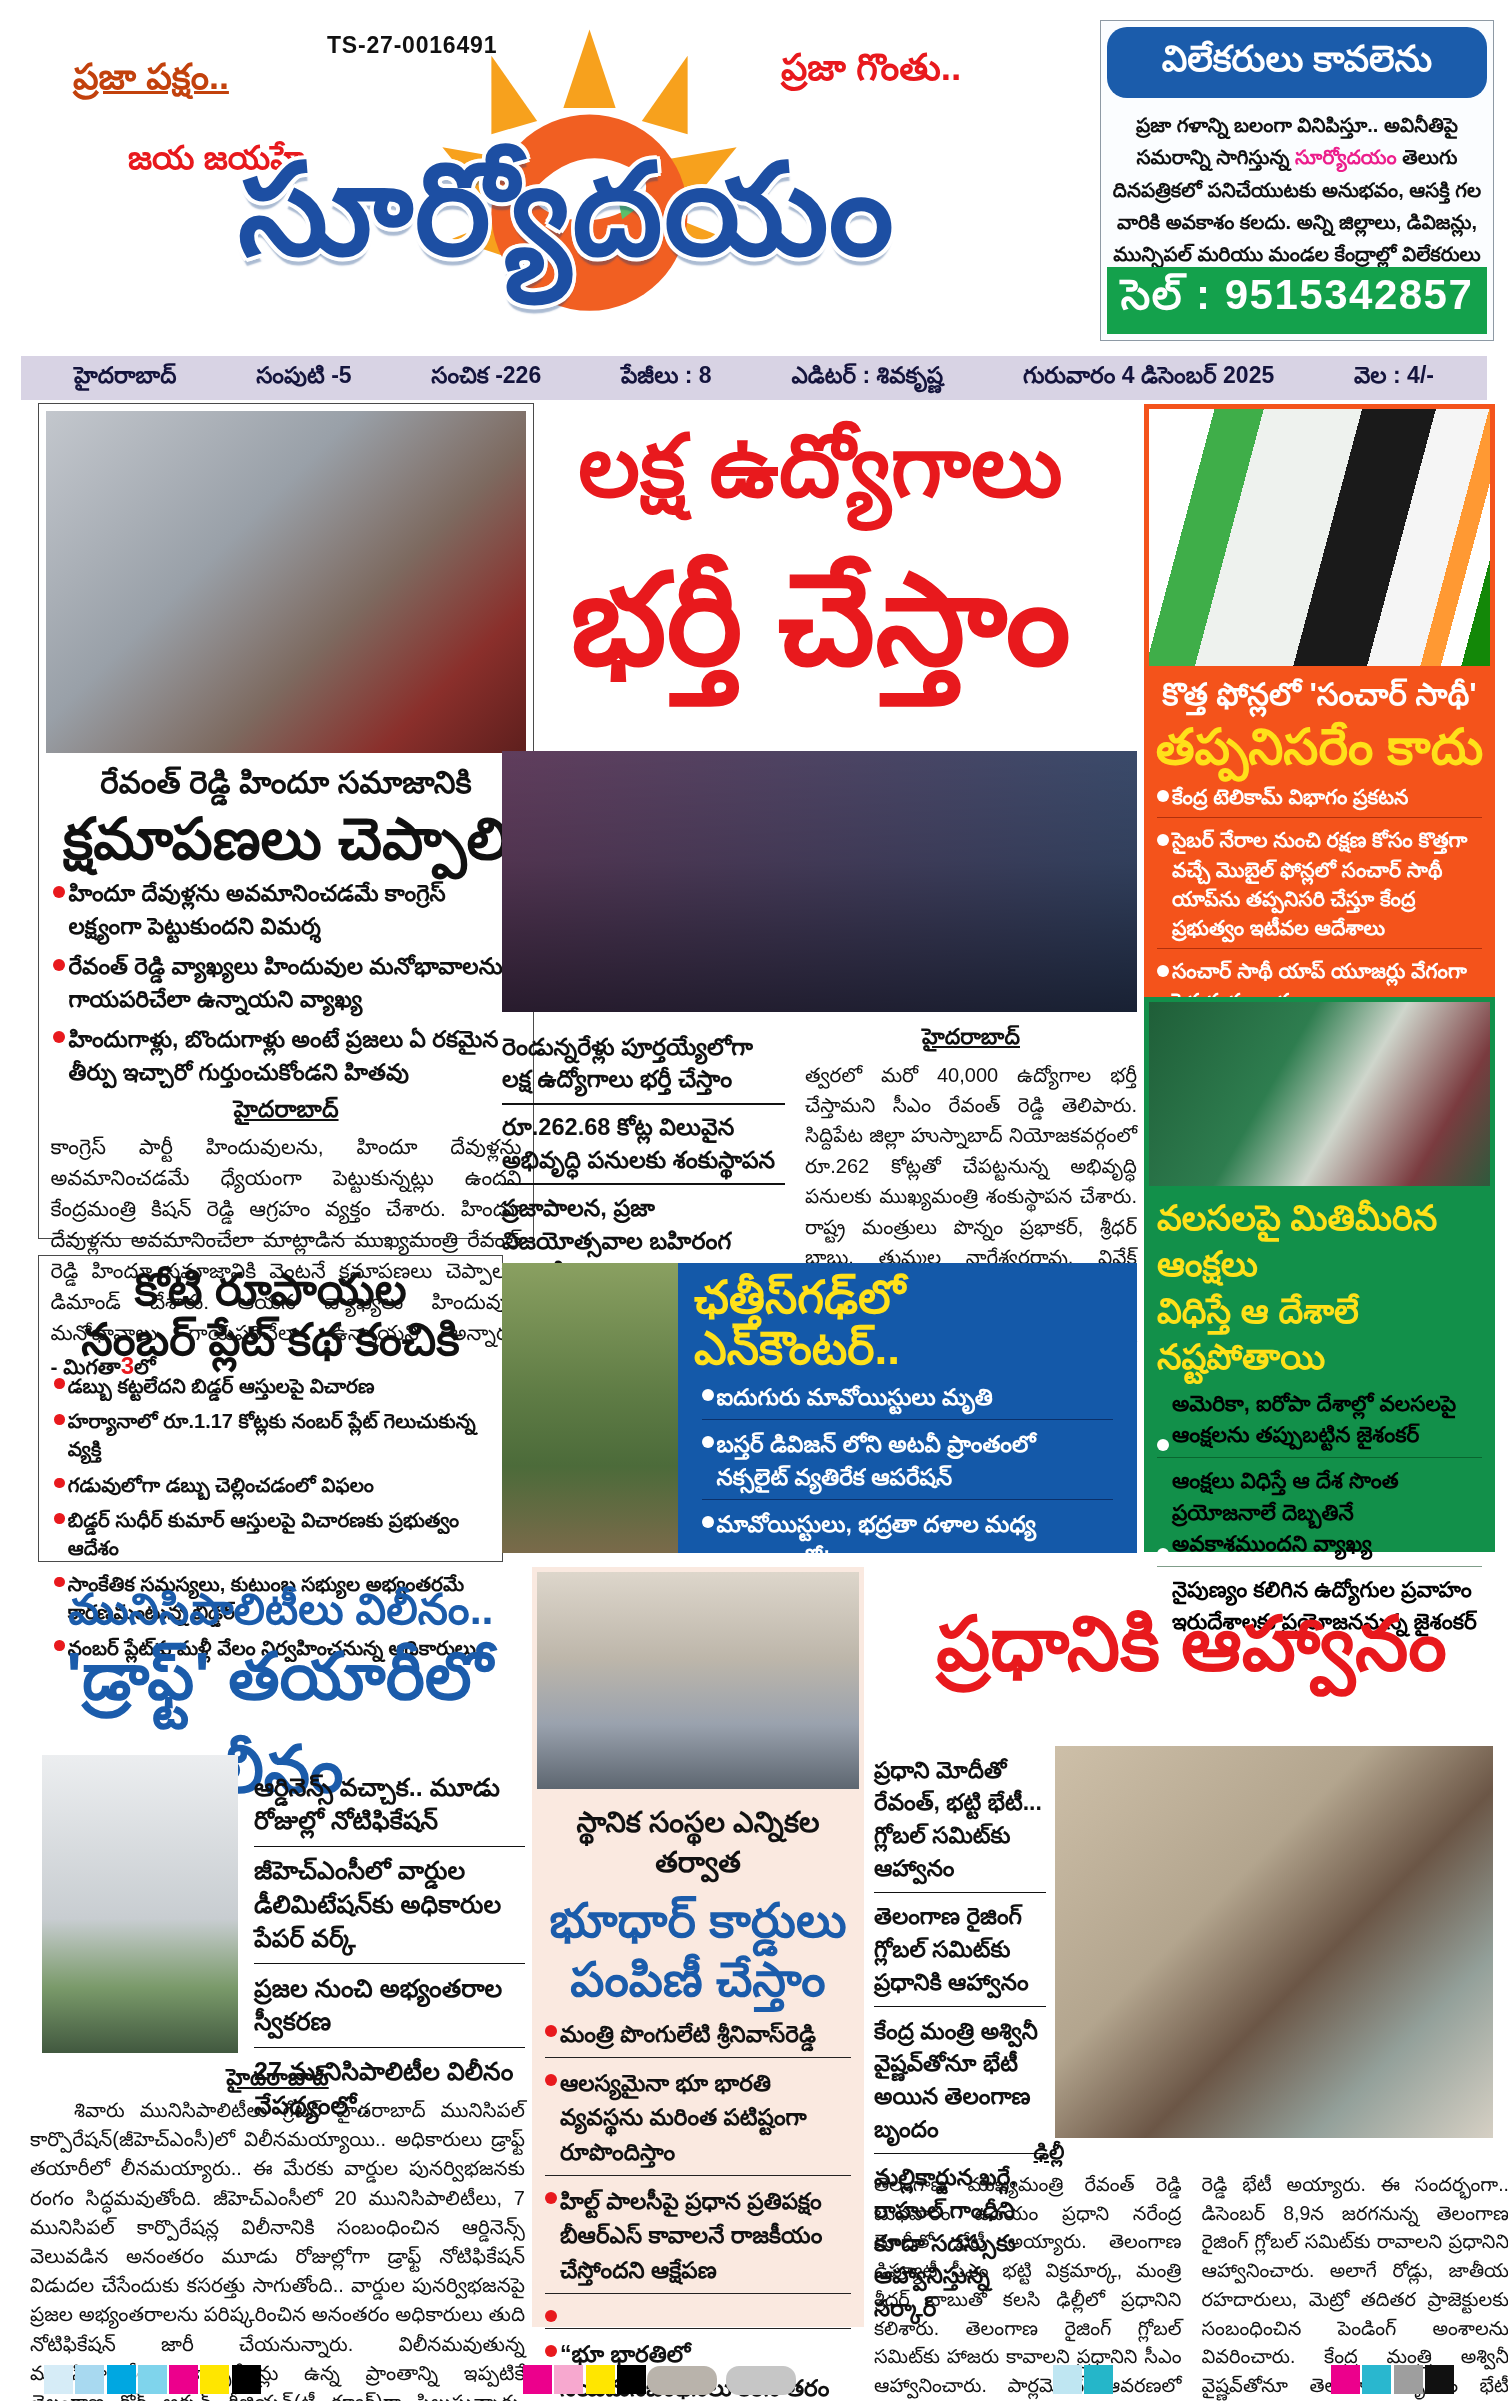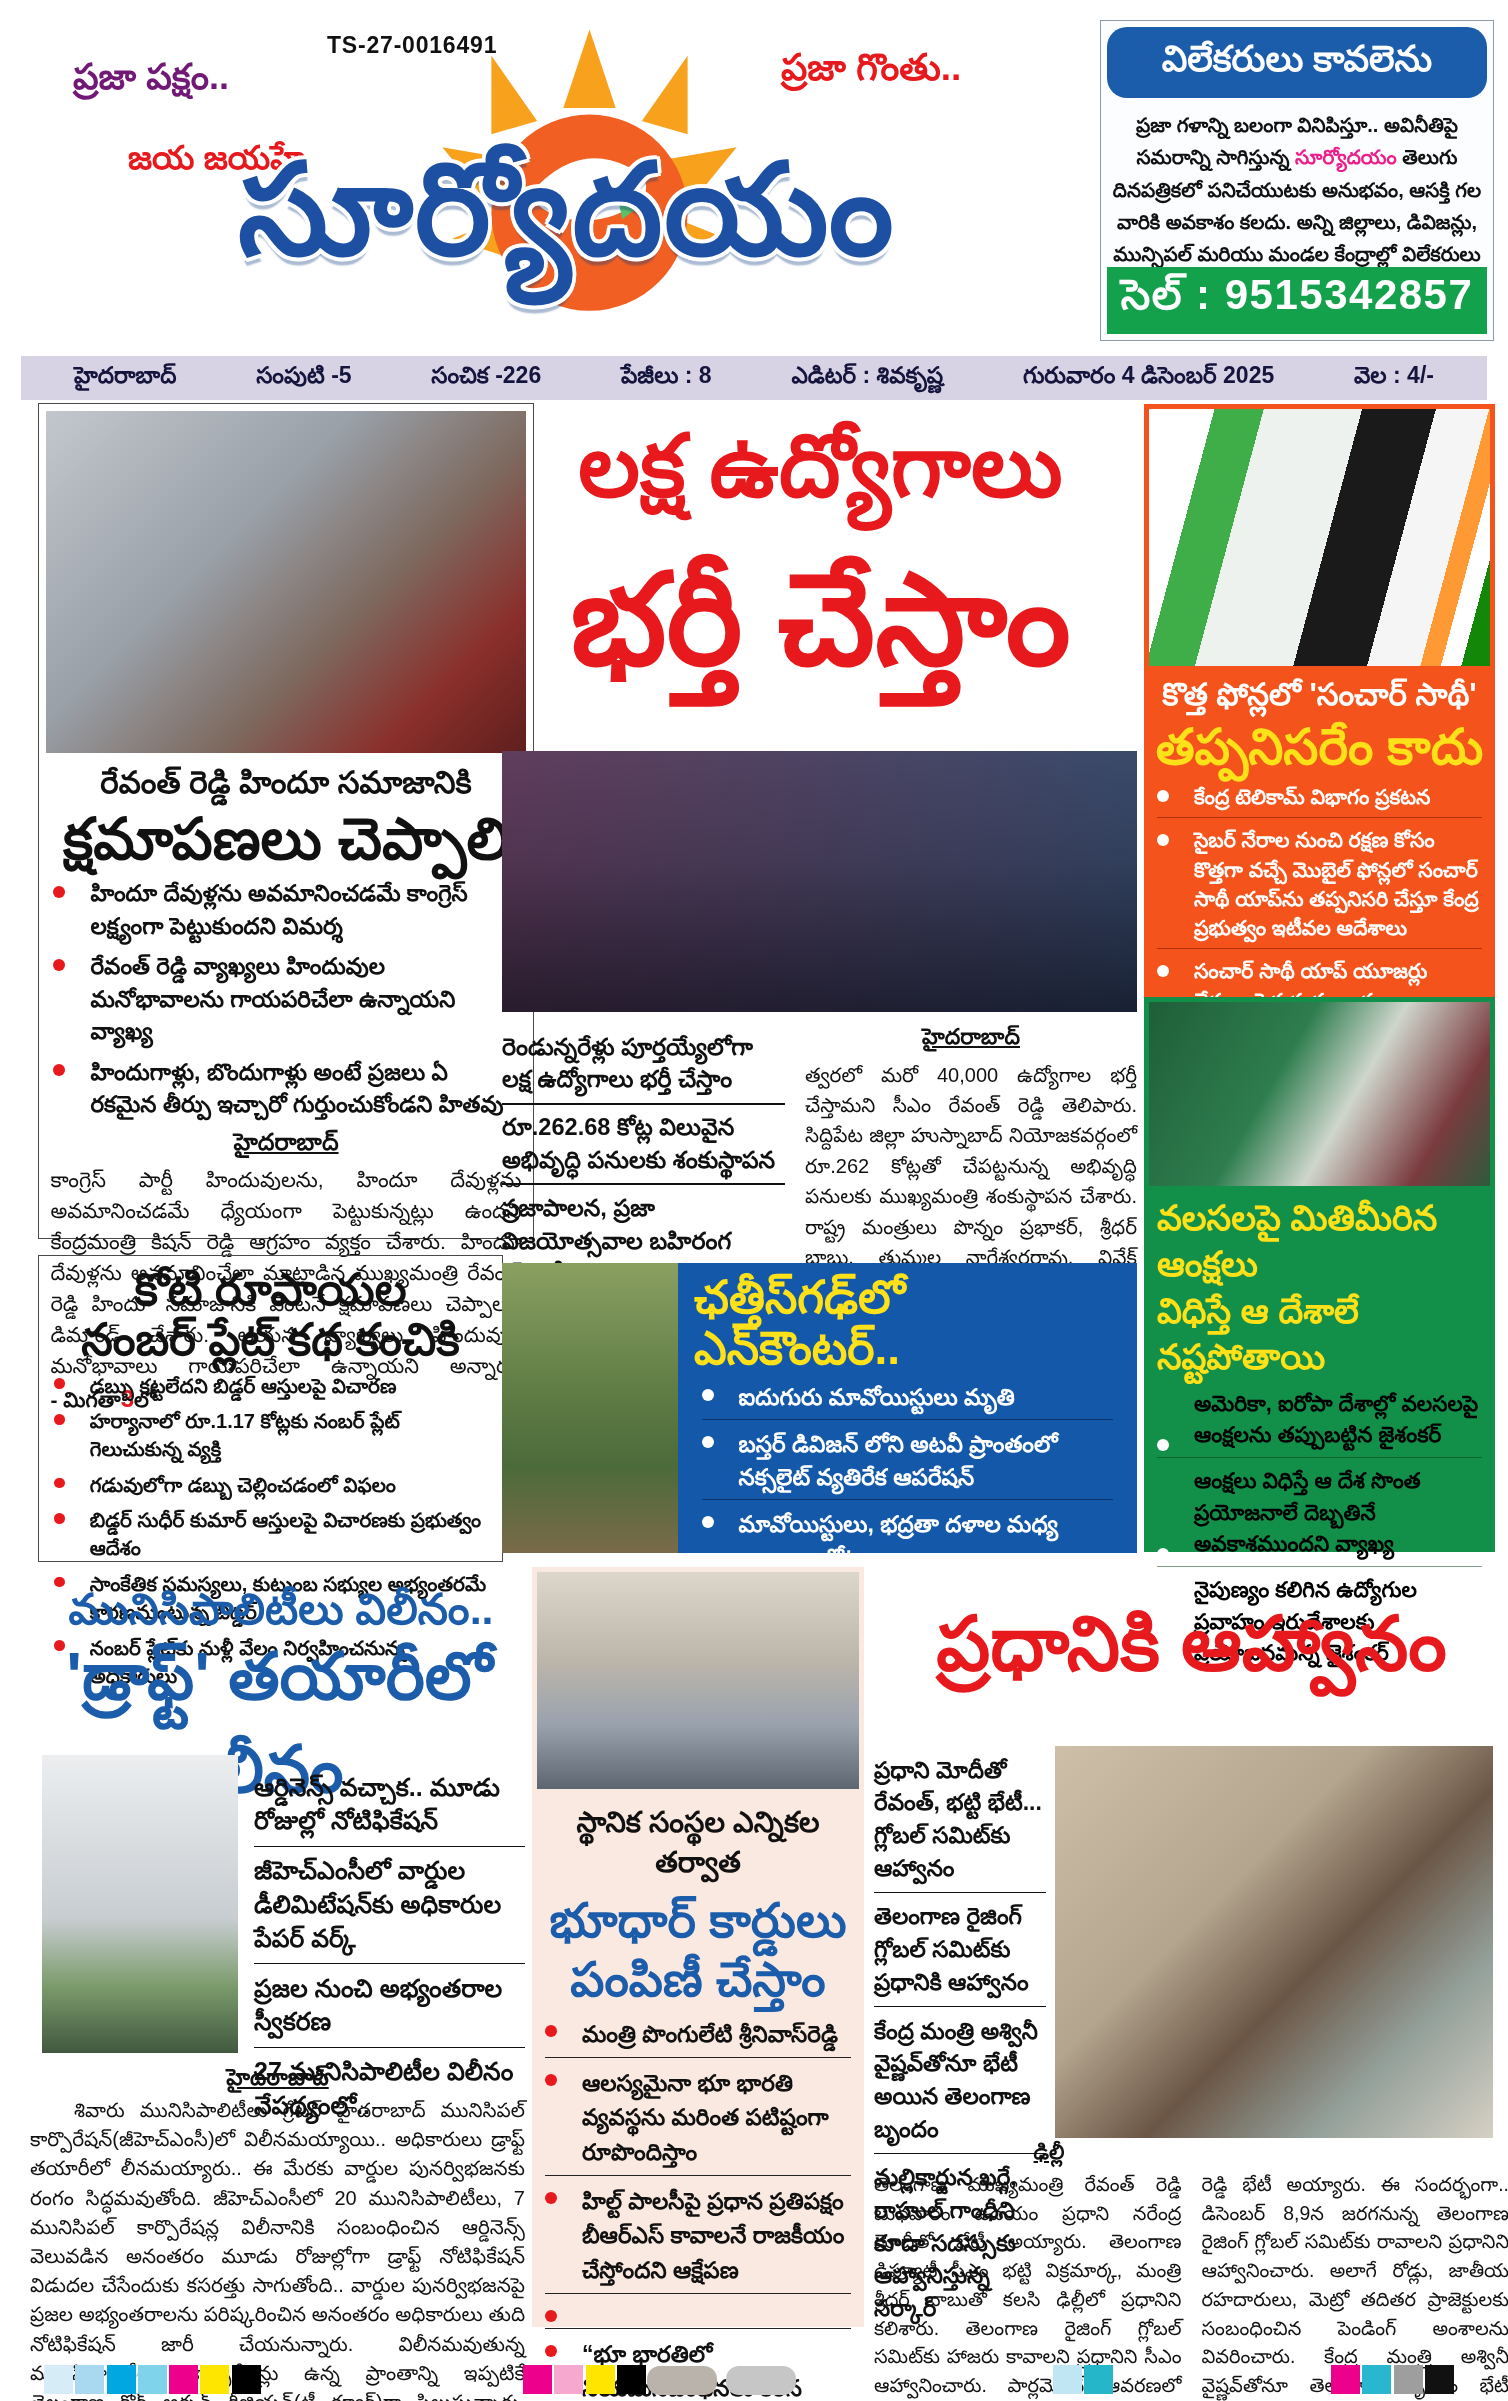--- a/index.html
+++ b/index.html
@@ -4,21 +4,21 @@
 <style>
   html,body{margin:0;padding:0;background:#777;}
   #page{position:relative;width:1508px;height:2401px;background:#ffffff;overflow:hidden;
         font-family:"Liberation Sans","DejaVu Sans",sans-serif;color:#111;}
   .abs{position:absolute;}
   .c{text-align:center;}
   .ylw{color:#ffe11a;}
 
   
   .regno{left:327px;top:32px;font-size:23px;font-weight:600;letter-spacing:0.8px;}
-  .tag-left{left:73px;top:56px;font-size:36px;font-weight:800;color:#701a75;}
+  .tag-left{left:73px;top:56px;font-size:36px;font-weight:800;color:#c2410c;text-decoration:underline;}
   .jaya{left:128px;top:139px;font-size:33px;font-weight:800;color:#e8191d;}
   .tag-right{left:781px;top:47px;font-size:37px;font-weight:800;color:#e8191d;}
   .logo-wrap{left:46px;top:84px;width:1041px;height:258px;}
   .sun{position:absolute;left:380px;top:-61px;width:327px;height:327px;}
   .logo-text{position:relative;width:100%;text-align:center;font-size:128px;line-height:251px;
     font-weight:900;color:#1d4fa3;letter-spacing:1.5px;
     text-shadow:-3.8px 0 0 #fff,3.8px 0 0 #fff,0 -3.8px 0 #fff,0 3.8px 0 #fff,-3px -3px 0 #fff,3px 3px 0 #fff,-3px 3px 0 #fff,3px -3px 0 #fff,0 7.6px 1.5px rgba(13,59,126,.35);}
   .adbox{left:1100px;top:20px;width:394px;height:321px;border:1.5px solid #8e9aa5;background:#fbfdff;
     box-sizing:border-box;padding:6px;}
   .adbox .title{background:#1b5cab;border-radius:20px;color:#fff;font-size:36px;font-weight:900;
@@ -28,21 +28,21 @@
   .adbox .phone{position:absolute;left:6px;right:6px;bottom:6px;background:#14a14c;color:#fff;
     font-size:42px;font-weight:900;text-align:center;padding:4.6px 0;letter-spacing:1.5px;}
 
   
   .infobar{left:21px;top:356px;width:1466px;height:44px;background:#d8d3e4;display:flex;
     align-items:center;justify-content:space-between;padding:0 53px;box-sizing:border-box;
     font-size:23px;font-weight:800;color:#14143c;}
 
   
   ul.blts{list-style:none;margin:7.6px 0 0;padding:0;}
-  ul.blts li{display:flex;gap:25px;margin:7.6px 7.6px;}
+  ul.blts li{display:flex;gap:3px;margin:7.6px 7.6px;}
   .dot{width:12px;height:12px;border-radius:50%;flex:none;margin-top:8.4px;background:#e8191d;}
   .dot.w{background:#fff;}
   .more{font-weight:900;white-space:nowrap;}
   .more .n{color:#e8191d;font-size:1.15em;}
   .dl{text-align:center;font-weight:800;text-decoration:underline;}
 
   
   .kishan{left:38px;top:403px;width:496px;height:836px;border:1.5px solid #4a4a4a;box-sizing:border-box;padding:6.8px;}
   .photo1{height:342px;background:linear-gradient(135deg,#c3c7cd,#99a0a8 38%,#7d6a60 62%,#8a2f2b 82%,#5e1f1d);}
   .kishan .kick{font-size:31px;font-weight:800;margin-top:12px;}

